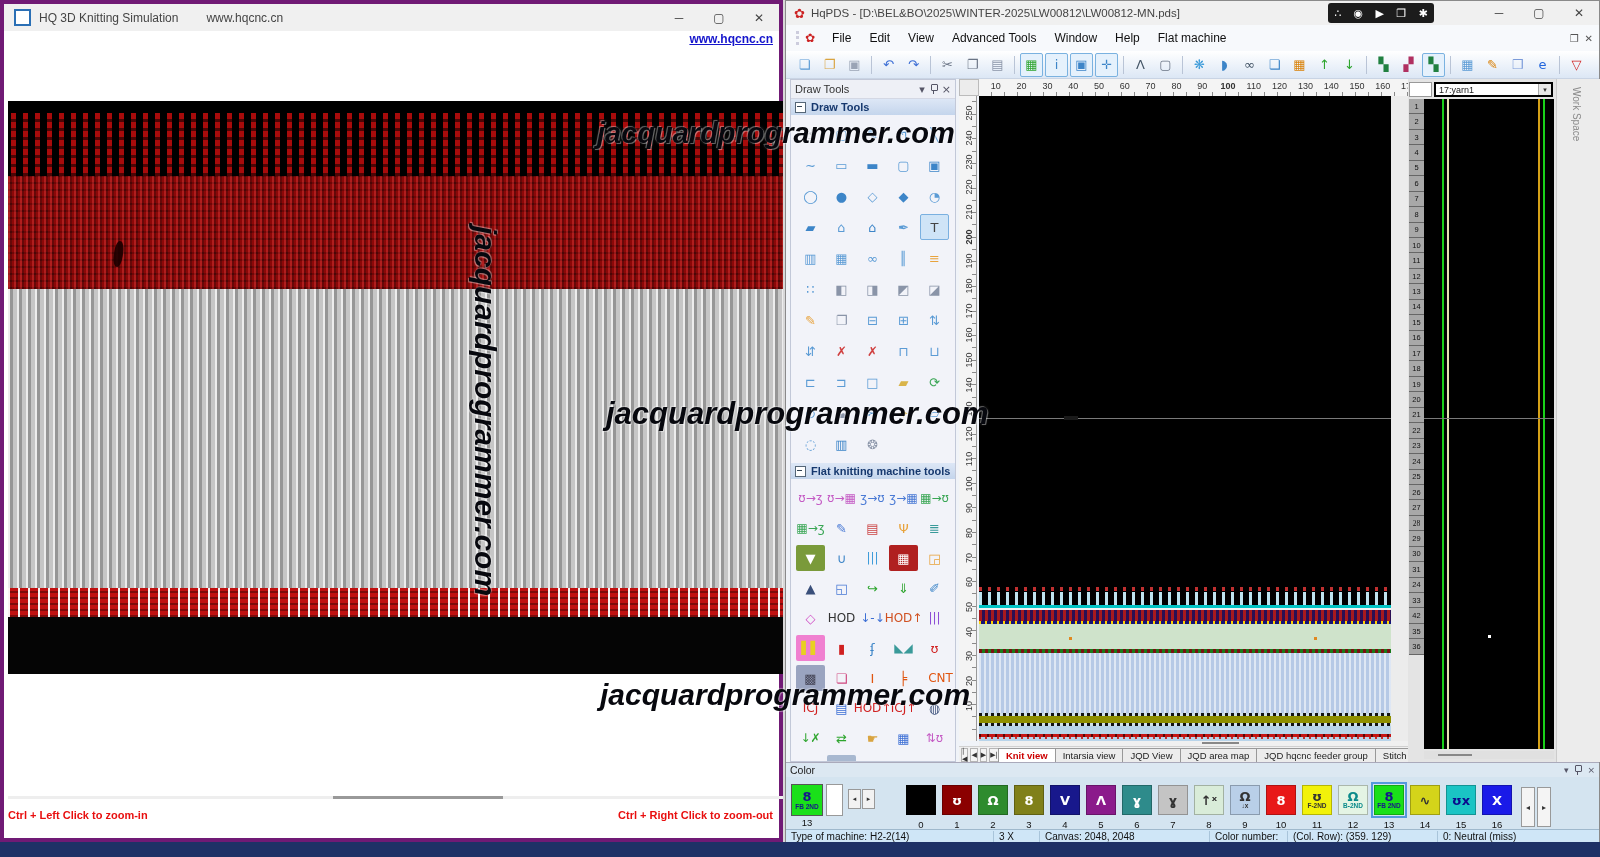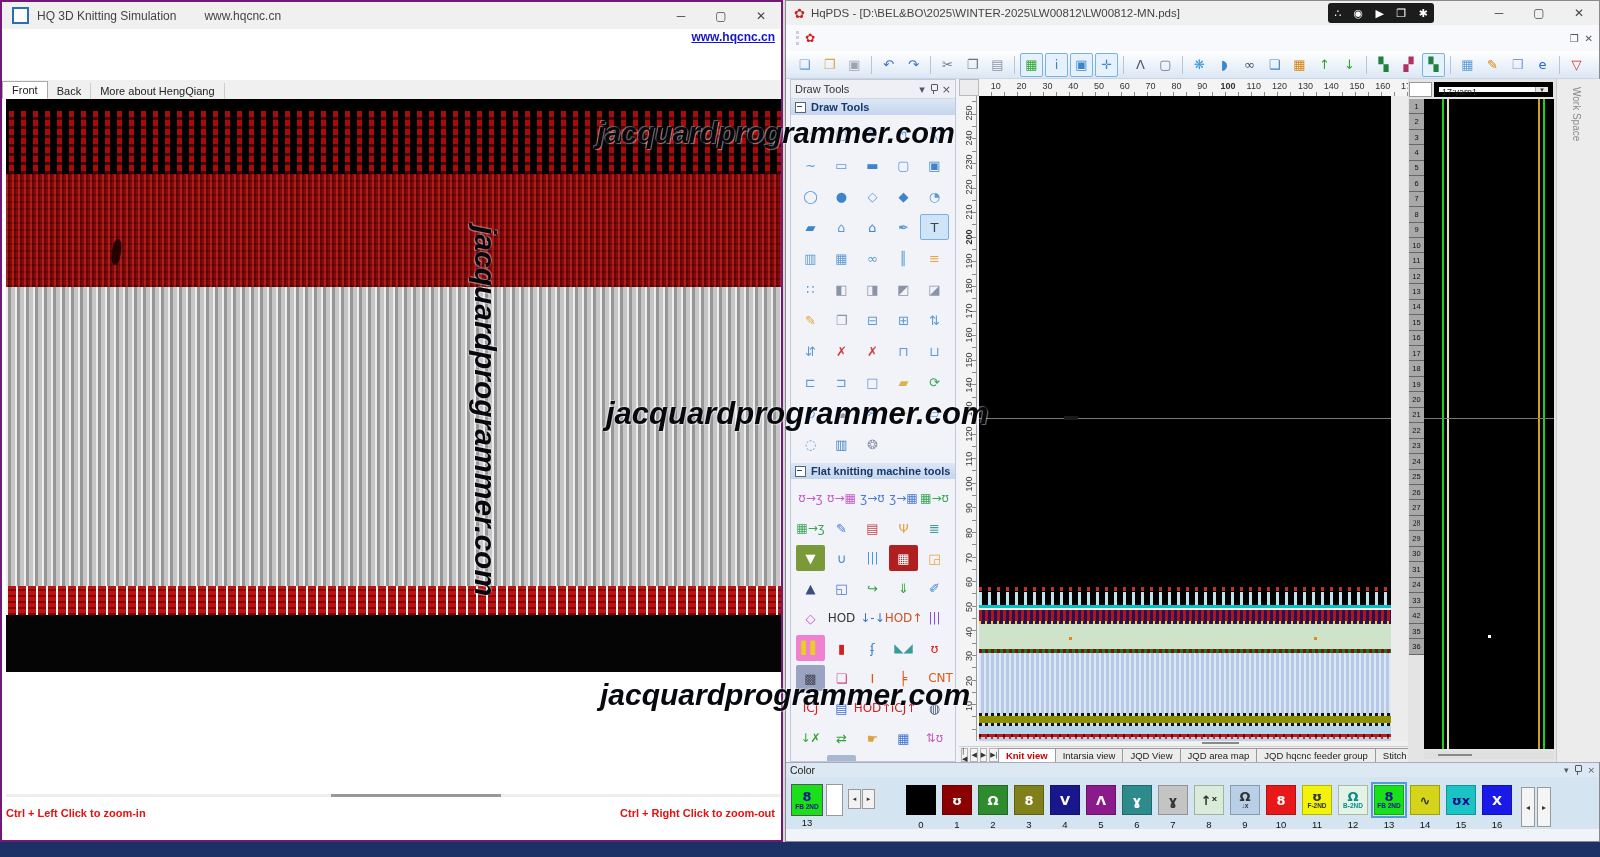--- a/index.html
+++ b/index.html
@@ -1,20 +1,20 @@
 <!DOCTYPE html>
 <html><head>
 <meta charset="utf-8">
 <style>
   html,body{margin:0;padding:0;background:#222;}
   #root{position:relative;width:1600px;height:857px;background:#d8d8d8;overflow:hidden;
         font-family:"Liberation Sans","DejaVu Sans",sans-serif;font-size:12px;color:#222;}
   .ic{font-family:"DejaVu Sans",sans-serif;}
   
-  #lw{position:absolute;left:0;top:0;width:783px;height:842px;background:#fff;border:2px solid #701a75;box-sizing:border-box;}
+  #lw{position:absolute;left:0;top:0;width:783px;height:842px;background:#fff;border:4px solid #701a75;box-sizing:border-box;}
   .lw-tb{position:absolute;left:0;top:0;right:0;height:27px;background:#f0f0f0;border-bottom:1px solid #d0d0d0;display:flex;align-items:center;}
   .lw-ico{width:13px;height:13px;border:2px solid #2a6fb5;background:#fff;margin:0 8px 0 10px;}
   .lw-title{color:#444;font-size:12px;}
   .lw-site{color:#444;font-size:12px;margin-left:28px;}
   .capbtns{margin-left:auto;display:flex;height:100%;}
   .capbtn{width:40px;display:flex;align-items:center;justify-content:center;color:#444;font-size:12px;cursor:default;}
   .lw-hd{position:absolute;left:0;top:27px;right:0;height:51px;background:#fff;}
   .logo{position:absolute;left:8px;top:5px;display:flex;align-items:center;}
   .swirl{width:38px;height:38px;border-radius:50%;
      background:radial-gradient(circle at 50% 50%, #c01423 0 6px, #fff 6px 9px, #c01423 9px 14px, #fff 14px 16px, #c01423 16px 19px);
@@ -112,21 +112,21 @@
   .pb14{top:641px;height:6px;background-color:#b8d4ea;
      background-image:repeating-linear-gradient(90deg,#c03030 0 2px,rgba(0,0,0,0) 2px 6px),repeating-linear-gradient(90deg,#c03030 0 2px,rgba(0,0,0,0) 2px 6px);
      background-size:100% 2px,100% 2px;background-position:0 0,1px 4px;background-repeat:no-repeat;}
   .cb-hline{top:322px;height:1px;background:#7a7a7a;}
   .cb-mark{position:absolute;left:85px;top:320px;width:14px;height:4px;background:#1a1a1a;}
   .gdot{position:absolute;width:3px;height:3px;background:#e08820;}
   .vgap{position:absolute;left:605px;top:95px;width:17px;height:645px;background:#ececec;}
   
   .ypanel{position:absolute;left:622px;top:78px;width:148px;height:683px;background:#e4e4e4;}
   .ydrop-mini{position:absolute;left:1px;top:3px;width:23px;height:15px;background:#fff;border:1px solid #999;box-sizing:border-box;}
-  .ydrop{position:absolute;left:26px;top:3px;width:119px;height:15px;background:#fff;border:5px solid #000000;box-sizing:border-box;font-size:9px;display:flex;align-items:flex-start;padding-left:3px;}
+  .ydrop{position:absolute;left:26px;top:3px;width:119px;height:15px;background:#fff;border:2px solid #000000;box-sizing:border-box;font-size:9px;display:flex;align-items:flex-end;padding-left:3px;}
   .ydrop .da{margin-left:auto;width:12px;height:100%;background:#e8e8e8;border-left:1px solid #aaa;display:flex;align-items:center;justify-content:center;font-size:7px;color:#333;}
   .yrows{position:absolute;left:1px;top:20px;width:15px;height:556px;display:flex;flex-direction:column;background:#2a2a2a;}
   .yrows div{flex:0 0 auto;background:#a8a8a8;border-bottom:1px solid #666;color:#111;font-size:7.5px;display:flex;align-items:center;justify-content:center;box-sizing:border-box;}
   .yview{position:absolute;left:16px;top:20px;right:2px;height:650px;background:#000;}
   .yline{position:absolute;top:0;bottom:0;width:2px;}
   .yl1{left:18px;background:#19d119;} .yl2{left:23px;background:#e4e4b4;}
   .yl3{left:114px;background:#d4a017;} .yl4{left:119px;background:#19d119;}
   .yhline{position:absolute;left:0;right:0;top:319px;height:1px;background:#7a7a7a;}
   .ydot{position:absolute;left:64px;top:536px;width:3px;height:3px;background:#fff;}
   .yscroll{position:absolute;left:16px;top:672px;right:2px;height:8px;background:#e0e0e0;}
@@ -178,25 +178,20 @@
       <span class="lw-site">www.hqcnc.cn</span>
       <span class="capbtns">
         <span class="capbtn">─</span>
         <span class="capbtn">▢</span>
         <span class="capbtn">✕</span>
       </span>
     </div>
     <div class="lw-hd">
       <a class="lw-link">www.hqcnc.cn</a>
     </div>
-    <div class="lw-tabs" id="lwTabs">
-        <span class="lw-tab sel">Front</span>
-        <span class="lw-tab">Back</span>
-        <span class="lw-tab">More about HengQiang</span>
-      </div>
     <div class="lw-view">
       <div class="fabric">
         <div class="fb fb-fringe"></div>
         <div class="fb fb-redknit"></div>
         <div class="fb fb-gray"></div>
         <div class="fb fb-rwfringe"></div>
         <div class="fb fb-black"></div>
         <div class="smudge"></div>
       </div>
       <div class="lw-scrolltrack">
@@ -219,20 +214,29 @@
     </div>
     <div class="recbox" id="recBox">
         <span class="ic">∴</span>
         <span class="ic">◉</span>
         <span class="ic">▶</span>
         <span class="ic">❐</span>
         <span class="ic">✱</span>
       </div>
     <div class="rw-menu">
       <span class="mflower ic">✿</span>
+      <span id="menuItems" style="display:flex;">
+          <span class="mi">File</span>
+          <span class="mi">Edit</span>
+          <span class="mi">View</span>
+          <span class="mi">Advanced Tools</span>
+          <span class="mi">Window</span>
+          <span class="mi">Help</span>
+          <span class="mi">Flat machine</span>
+        </span>
       <span class="mdi">
         <span class="ic">❐</span>
         <span class="ic">✕</span>
       </span>
     </div>
     <div class="rw-toolbar" id="toolbar">
         <span class="tbi ic" style="color: rgb(91, 155, 213);">❏</span>
         <span class="tbi ic" style="color: rgb(217, 164, 65);">❐</span>
         <span class="tbi ic" style="color: rgb(154, 164, 181);">▣</span>
         <span class="tbsep"></span>
@@ -837,20 +841,28 @@
           </span>
           <span class="sw" style="left: 576px; background: rgb(26, 26, 232);">
             <span class="g ic" style="color: rgb(255, 255, 255);">X</span>
             <span class="n">16</span>
           </span>
         </div>
       <div class="spinbtn spL ic">◂</div>
       <div class="spinbtn spR ic">▸</div>
     </div>
 
+    <div class="sbar" id="sbar">
+        <span class="sb1">Type of machine: H2-2(14)</span>
+        <span class="sb2">3 X</span>
+        <span class="sb3">Canvas: 2048, 2048</span>
+        <span class="sb4">Color number:</span>
+        <span class="sb5">(Col. Row): (359. 129)</span>
+        <span class="sb6">0: Neutral (miss)</span>
+      </div>
   </section>
 
   <div id="taskbar"></div>
 
   <div class="wm" id="wm1">jacquardprogrammer.com</div>
   <div class="wm" id="wm2">jacquardprogrammer.com</div>
   <div class="wm" id="wm3">jacquardprogrammer.com</div>
   <div class="wm" id="wm4">jacquardprogrammer.com</div>
 </div>
 

